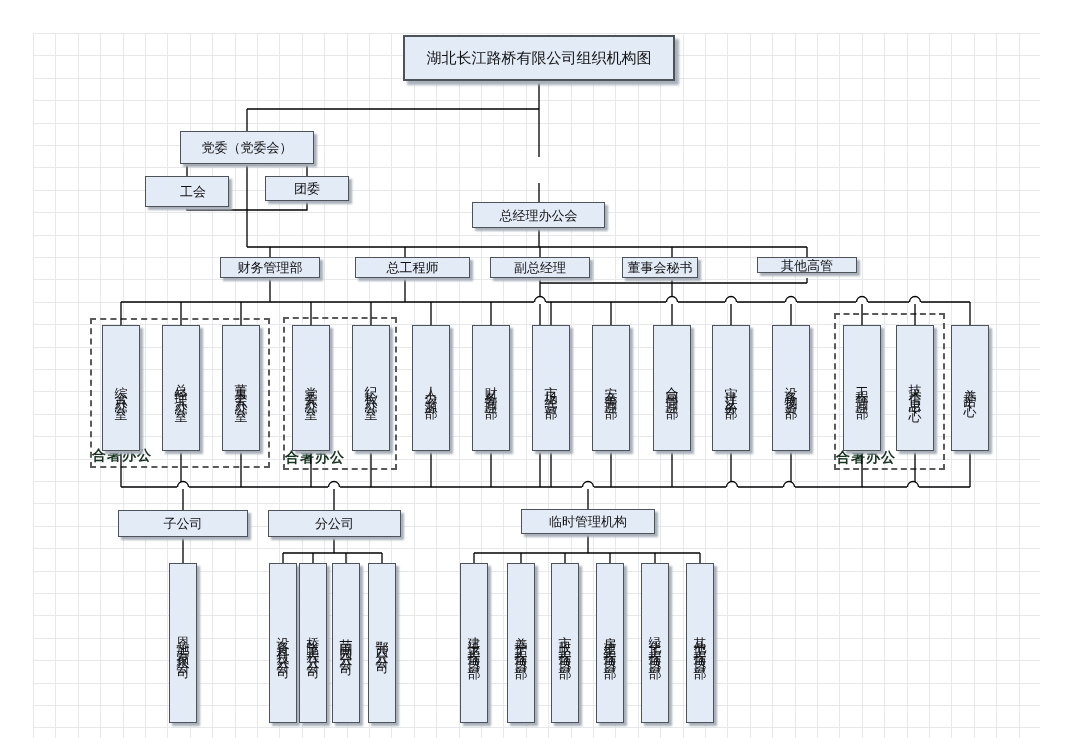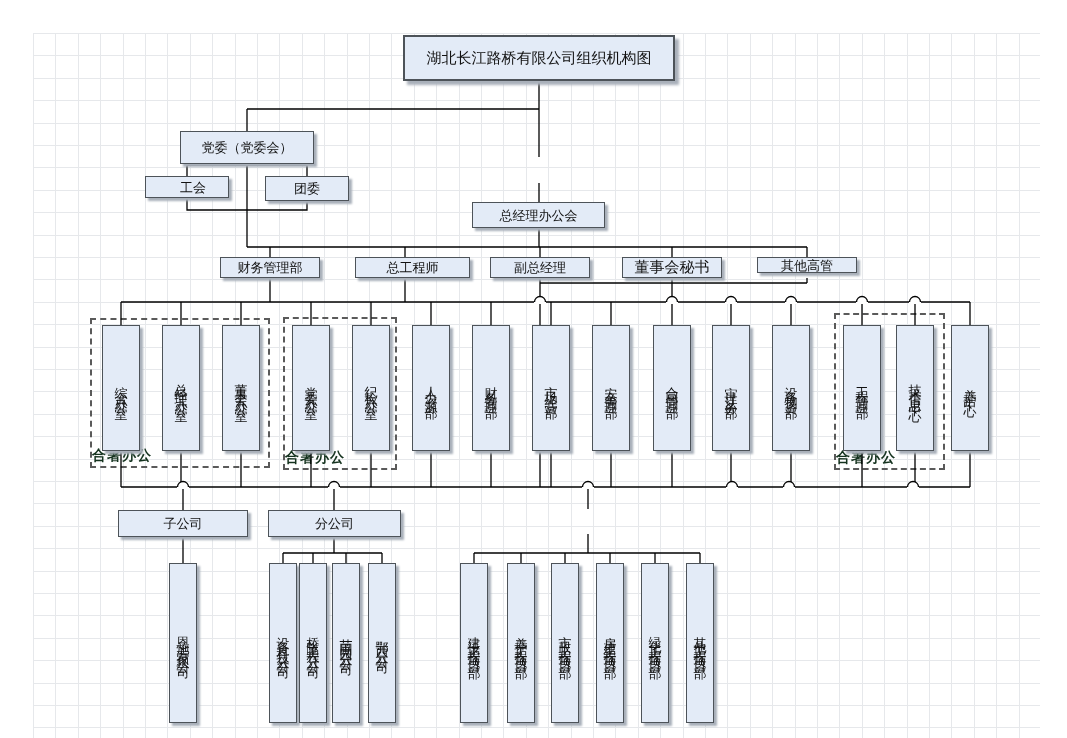--- a/index.html
+++ b/index.html
@@ -126,45 +126,46 @@
       <rect x="726" y="485" width="12" height="4" fill="#ffffff"></rect>
       <path d="M 726.5 487 A 5.5 5.5 0 0 1 737.5 487" fill="#ffffff" stroke="#000000" stroke-width="1.3"></path>
       <rect x="783" y="485" width="12" height="4" fill="#ffffff"></rect>
       <path d="M 783.5 487 A 5.5 5.5 0 0 1 794.5 487" fill="#ffffff" stroke="#000000" stroke-width="1.3"></path>
       <rect x="907" y="485" width="12" height="4" fill="#ffffff"></rect>
       <path d="M 907.5 487 A 5.5 5.5 0 0 1 918.5 487" fill="#ffffff" stroke="#000000" stroke-width="1.3"></path>
     </svg>
 
 <div class="node title" style="left: 403px; top: 35px; width: 272px; height: 46px; font-size: 15px;">湖北长江路桥有限公司组织机构图</div>
     <div class="node" style="left: 180px; top: 131px; width: 134px; height: 33px; font-size: 13px;">党委（党委会）</div>
-    <div class="node" style="left: 145px; top: 176px; width: 84px; height: 22px; font-size: 13px; padding-left: 12px;">工会</div>
+    <div class="node" style="left: 145px; top: 176px; width: 84px; height: 31px; font-size: 13px; padding-left: 12px;">工会</div>
     <div class="node" style="left: 265px; top: 176px; width: 84px; height: 25px; font-size: 13px;">团委</div>
     <div class="node" style="left: 472px; top: 202px; width: 133px; height: 26px; font-size: 13px;">总经理办公会</div>
     <div class="node" style="left: 220px; top: 257px; width: 100px; height: 21px; font-size: 13px;">财务管理部</div>
     <div class="node" style="left: 355px; top: 257px; width: 115px; height: 21px; font-size: 13px;">总工程师</div>
     <div class="node" style="left: 490px; top: 257px; width: 100px; height: 21px; font-size: 13px;">副总经理</div>
-    <div class="node" style="left: 622px; top: 257px; width: 100px; height: 21px; font-size: 15px;">董事会秘书</div>
+    <div class="node" style="left: 622px; top: 257px; width: 76px; height: 21px; font-size: 13px;">董事会秘书</div>
     <div class="node" style="left: 757px; top: 257px; width: 100px; height: 16px; font-size: 13px;">其他高管</div>
     <div class="node v" style="left: 102px; top: 325px; width: 38px; height: 126px; font-size: 13px;">综合办公室</div>
     <div class="node v" style="left: 162px; top: 325px; width: 38px; height: 126px; font-size: 13px;">总经理办公室</div>
     <div class="node v" style="left: 222px; top: 325px; width: 38px; height: 126px; font-size: 13px;">董事会办公室</div>
     <div class="node v" style="left: 292px; top: 325px; width: 38px; height: 126px; font-size: 13px;">党委办公室</div>
     <div class="node v" style="left: 352px; top: 325px; width: 38px; height: 126px; font-size: 13px;">纪检办公室</div>
     <div class="node v" style="left: 412px; top: 325px; width: 38px; height: 126px; font-size: 13px;">人力资源部</div>
     <div class="node v" style="left: 472px; top: 325px; width: 38px; height: 126px; font-size: 13px;">财务管理部</div>
     <div class="node v" style="left: 532px; top: 325px; width: 38px; height: 126px; font-size: 13px;">市场经营部</div>
     <div class="node v" style="left: 592px; top: 325px; width: 38px; height: 126px; font-size: 13px;">安全管理部</div>
     <div class="node v" style="left: 653px; top: 325px; width: 38px; height: 126px; font-size: 13px;">合同管理部</div>
     <div class="node v" style="left: 712px; top: 325px; width: 38px; height: 126px; font-size: 13px;">审计法务部</div>
     <div class="node v" style="left: 772px; top: 325px; width: 38px; height: 126px; font-size: 13px;">设备物资部</div>
     <div class="node v" style="left: 843px; top: 325px; width: 38px; height: 126px; font-size: 13px;">工程管理部</div>
     <div class="node v" style="left: 896px; top: 325px; width: 38px; height: 126px; font-size: 13px;">技术信息中心</div>
     <div class="node v" style="left: 951px; top: 325px; width: 38px; height: 126px; font-size: 13px;">养护中心</div>
     <div class="node" style="left: 268px; top: 510px; width: 133px; height: 27px; font-size: 13px;">分公司</div>
     <div class="node" style="left: 118px; top: 510px; width: 130px; height: 27px; font-size: 13px;">子公司</div>
+    <div class="node" style="left: 521px; top: 509px; width: 134px; height: 25px; font-size: 13px;">临时管理机构</div>
     <div class="node v" style="left: 169px; top: 563px; width: 28px; height: 160px; font-size: 13px;">恩施方家坝公司</div>
     <div class="node v" style="left: 269px; top: 563px; width: 28px; height: 160px; font-size: 13px;">设备科技分公司</div>
     <div class="node v" style="left: 299px; top: 563px; width: 28px; height: 160px; font-size: 13px;">桥隧工程分公司</div>
     <div class="node v" style="left: 332px; top: 563px; width: 28px; height: 160px; font-size: 13px;">苗圃园分公司</div>
     <div class="node v" style="left: 368px; top: 563px; width: 28px; height: 160px; font-size: 13px;">鄂西分公司</div>
     <div class="node v" style="left: 460px; top: 563px; width: 28px; height: 160px; font-size: 13px;">建设工程项目部</div>
     <div class="node v" style="left: 507px; top: 563px; width: 28px; height: 160px; font-size: 13px;">养护工程项目部</div>
     <div class="node v" style="left: 551px; top: 563px; width: 28px; height: 160px; font-size: 13px;">市政工程项目部</div>
     <div class="node v" style="left: 596px; top: 563px; width: 28px; height: 160px; font-size: 13px;">房建工程项目部</div>
     <div class="node v" style="left: 641px; top: 563px; width: 28px; height: 160px; font-size: 13px;">绿化工程项目部</div>

